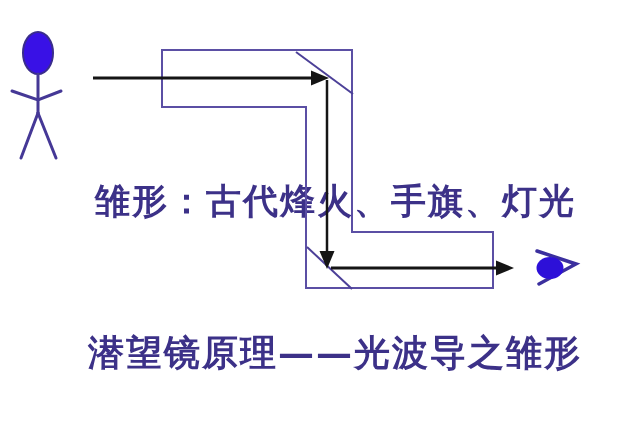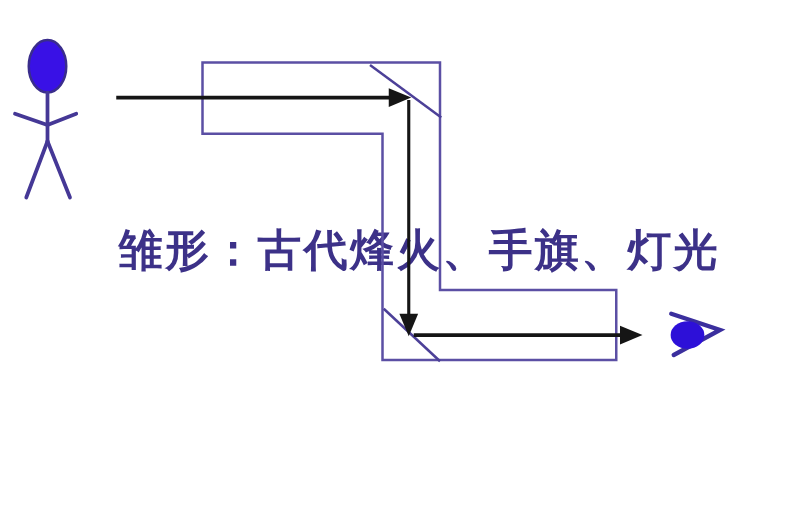--- a/index.html
+++ b/index.html
@@ -45,20 +45,21 @@
     letter-spacing: 2px;
   }
 </style>
 </head>
 <body>
 
 <div class="stage">
 
   <div class="caption caption-middle">雏形：古代烽火、手旗、灯光</div>
 
+  <div class="caption caption-bottom">潜望镜原理——光波导之雏形</div>
 
   <svg class="diagram-svg" viewBox="0 0 640 421" xmlns="http://www.w3.org/2000/svg">
 
     <g stroke="#453896" stroke-width="3" stroke-linecap="round" fill="none">
       <ellipse cx="38" cy="53" rx="15" ry="21" fill="#3911e6" stroke="#3a2d8c" stroke-width="2"></ellipse>
       <line x1="38" y1="74" x2="38" y2="113"></line>
       <polyline points="12,91 38,100 61,91"></polyline>
       <line x1="38" y1="113" x2="21" y2="158"></line>
       <line x1="38" y1="113" x2="56" y2="158"></line>
     </g>

